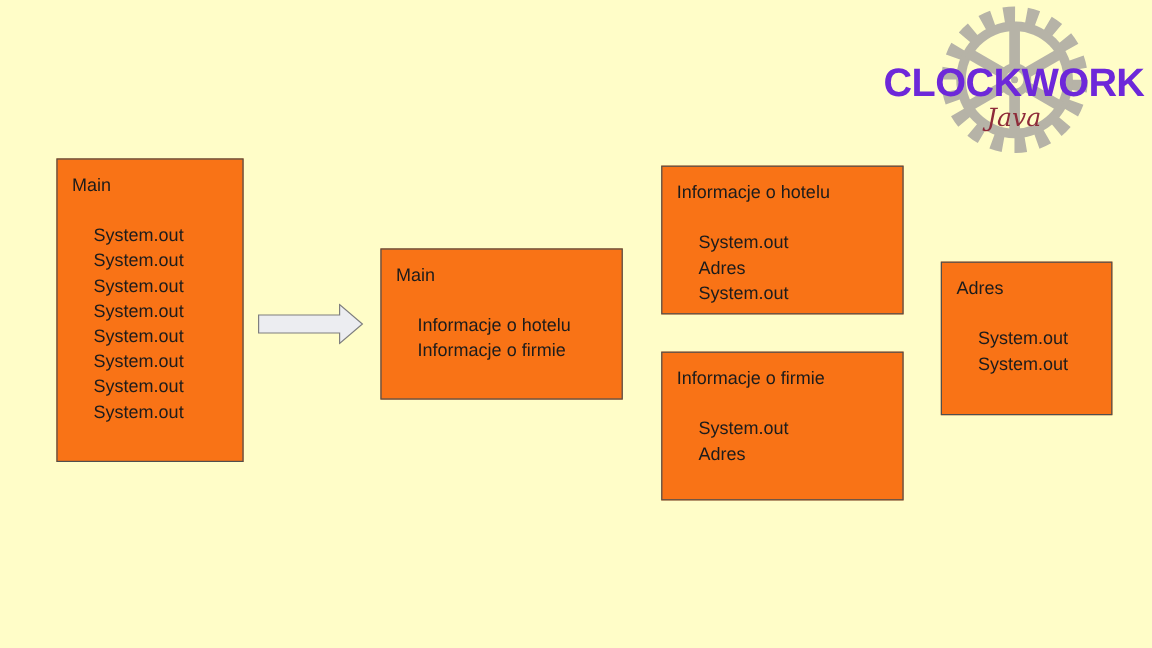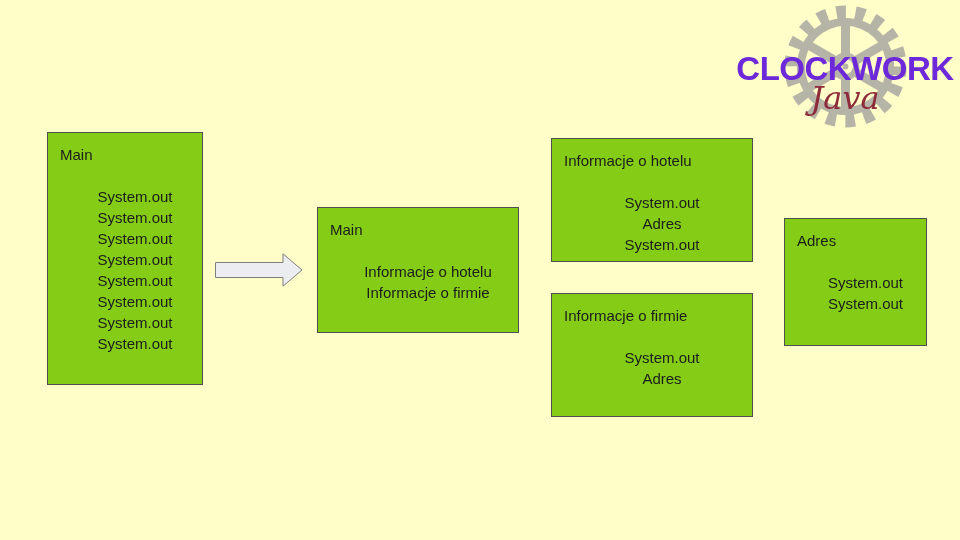--- a/index.html
+++ b/index.html
@@ -9,29 +9,29 @@
     height: 540px;
     background: #FFFDC8;
     overflow: hidden;
     font-family: "Liberation Sans", "DejaVu Sans", sans-serif;
   }
 
   
   .box {
     position: absolute;
     box-sizing: border-box;
-    background: #84cc16;
+    background: #f97316;
     border: 1px solid #4F4F4F;
     color: #1C1C1C;
     font-size: 15px;
     line-height: 21px;
     padding: 11px 10px 0 12px;
   }
   .box-title { white-space: nowrap; }
-  .box-items { margin-top: 21px; padding-left: 18px; text-align: center; }
+  .box-items { margin-top: 21px; padding-left: 18px; }
   .box-line  { display: block; white-space: nowrap; }
 
   #box-main-full       { left: 47px;  top: 132px; width: 156px; height: 253px; }
   #box-main-refactored { left: 317px; top: 207px; width: 202px; height: 126px; }
   #box-hotel-info      { left: 551px; top: 138px; width: 202px; height: 124px; }
   #box-company-info    { left: 551px; top: 293px; width: 202px; height: 124px; }
   #box-address         { left: 784px; top: 218px; width: 143px; height: 128px; }
 
   
   .flow-arrow {
@@ -70,21 +70,21 @@
     color: #6d28d9;
   }
   .logo-java {
     position: absolute;
     left: 0;
     right: 0;
     top: 84px;
     text-align: center;
     font-family: "DejaVu Serif", "Liberation Serif", serif;
     font-style: italic;
-    font-size: 32px;
+    font-size: 21px;
     line-height: 28px;
     color: #8E2B3A;
   }
 </style>
 </head>
 <body>
 
 <div class="slide">
 
   <div class="box" id="box-main-full">

